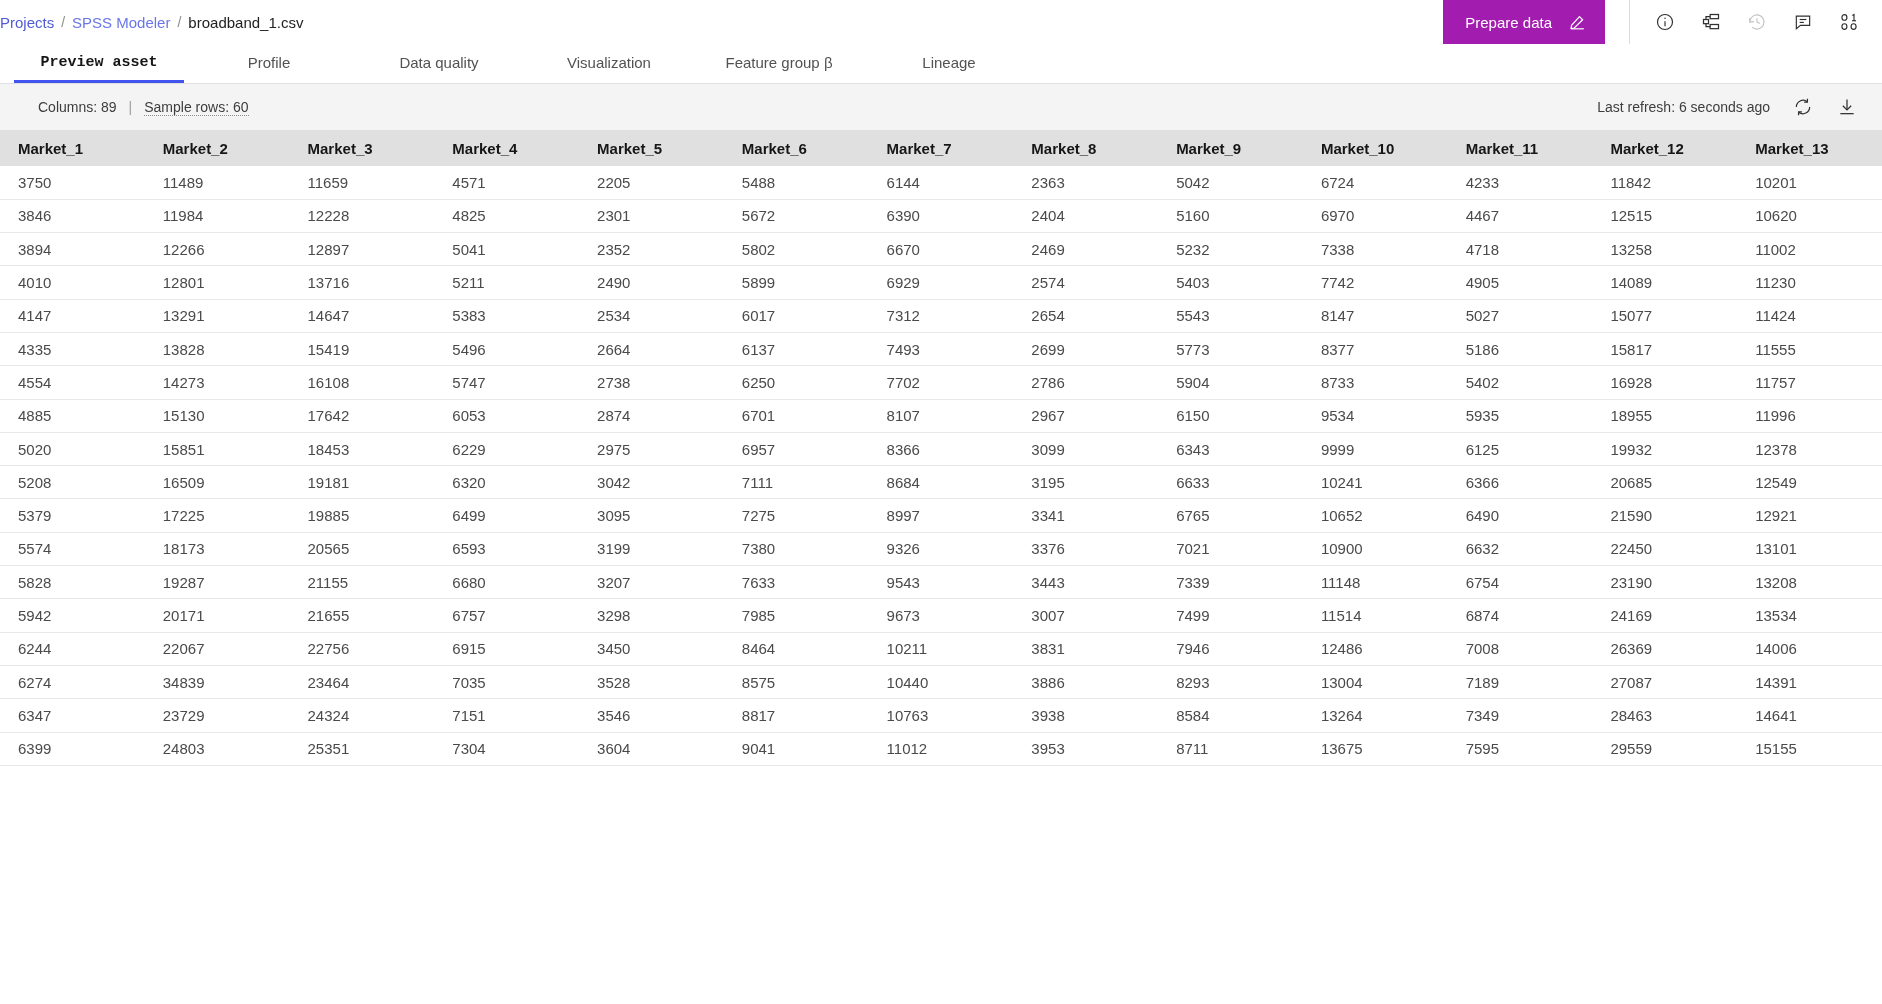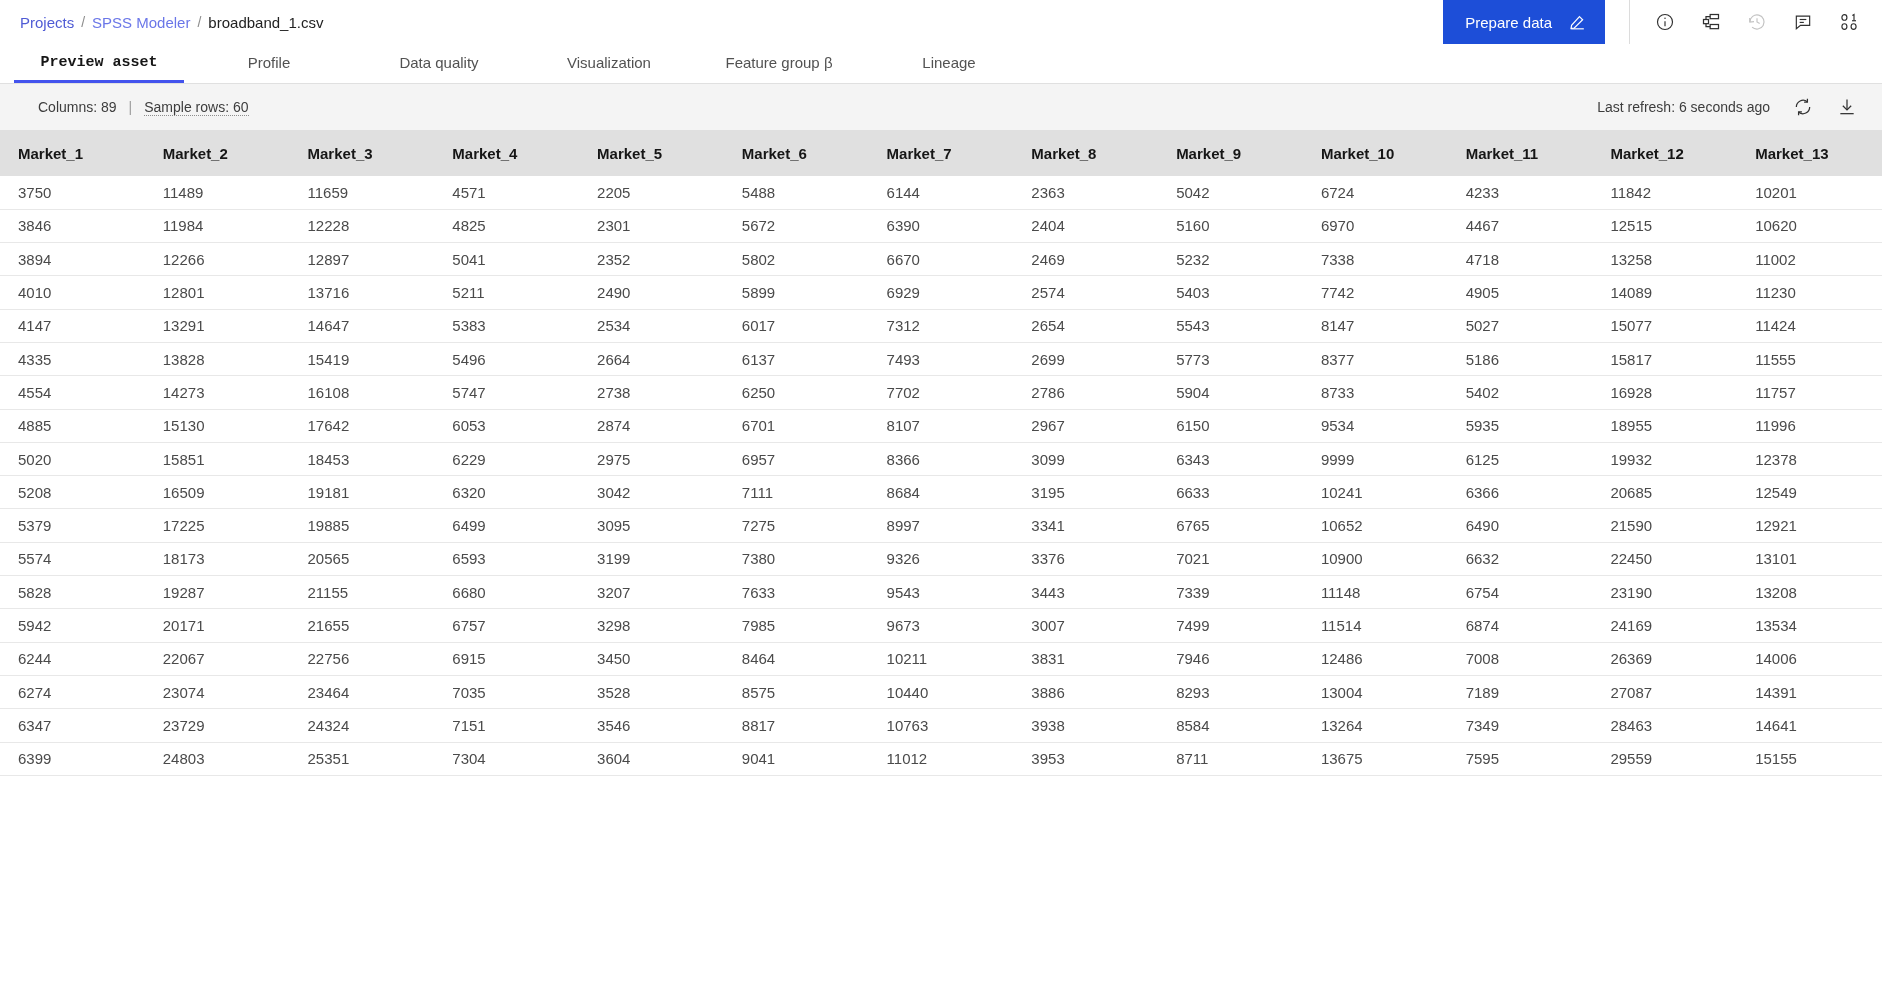--- a/index.html
+++ b/index.html
@@ -17,37 +17,36 @@
     position: relative;
     height: 44px;
     display: flex;
     align-items: stretch;
     background: #ffffff;
   }
   .breadcrumb {
     display: flex;
     align-items: center;
     gap: 7px;
-    padding-left: 20px;
     font-size: 15px;
     flex: 1 1 auto;
     min-width: 0;
   }
   .crumb-link { color: #4f5bd5; cursor: pointer; white-space: nowrap; }
   .crumb-link.alt { color: #6a76e8; }
   .crumb-sep { color: #8d8d8d; font-size: 14px; }
   .crumb-current { color: #222222; white-space: nowrap; }
 
   .topbar-right {
     display: flex;
     align-items: stretch;
     flex: 0 0 auto;
   }
   .prepare-btn {
-    background: #1d4ed8;
+    background: #a21caf;
     color: #ffffff;
     display: flex;
     align-items: center;
     gap: 16px;
     padding: 0 18px 0 22px;
     font-size: 15px;
     cursor: pointer;
     white-space: nowrap;
   }
   .prepare-btn svg { display: block; }
@@ -131,21 +130,21 @@
     border-collapse: collapse;
     table-layout: fixed;
     width: 1882px;
   }
   thead th {
     background: #e0e0e0;
     color: #161616;
     font-size: 15px;
     font-weight: 700;
     text-align: left;
-    height: 46px;
+    height: 36px;
     padding: 0 0 0 18px;
     white-space: nowrap;
     overflow: hidden;
   }
   tbody td {
     font-size: 15px;
     color: #4a4a4a;
     height: 33.3px;
     padding: 0 0 0 18px;
     border-bottom: 1px solid #e8e8e8;
@@ -525,21 +524,21 @@
           <td>10211</td>
           <td>3831</td>
           <td>7946</td>
           <td>12486</td>
           <td>7008</td>
           <td>26369</td>
           <td>14006</td>
         </tr>
         <tr>
           <td>6274</td>
-          <td>23074</td>
+          <td>34839</td>
           <td>23464</td>
           <td>7035</td>
           <td>3528</td>
           <td>8575</td>
           <td>10440</td>
           <td>3886</td>
           <td>8293</td>
           <td>13004</td>
           <td>7189</td>
           <td>27087</td>

